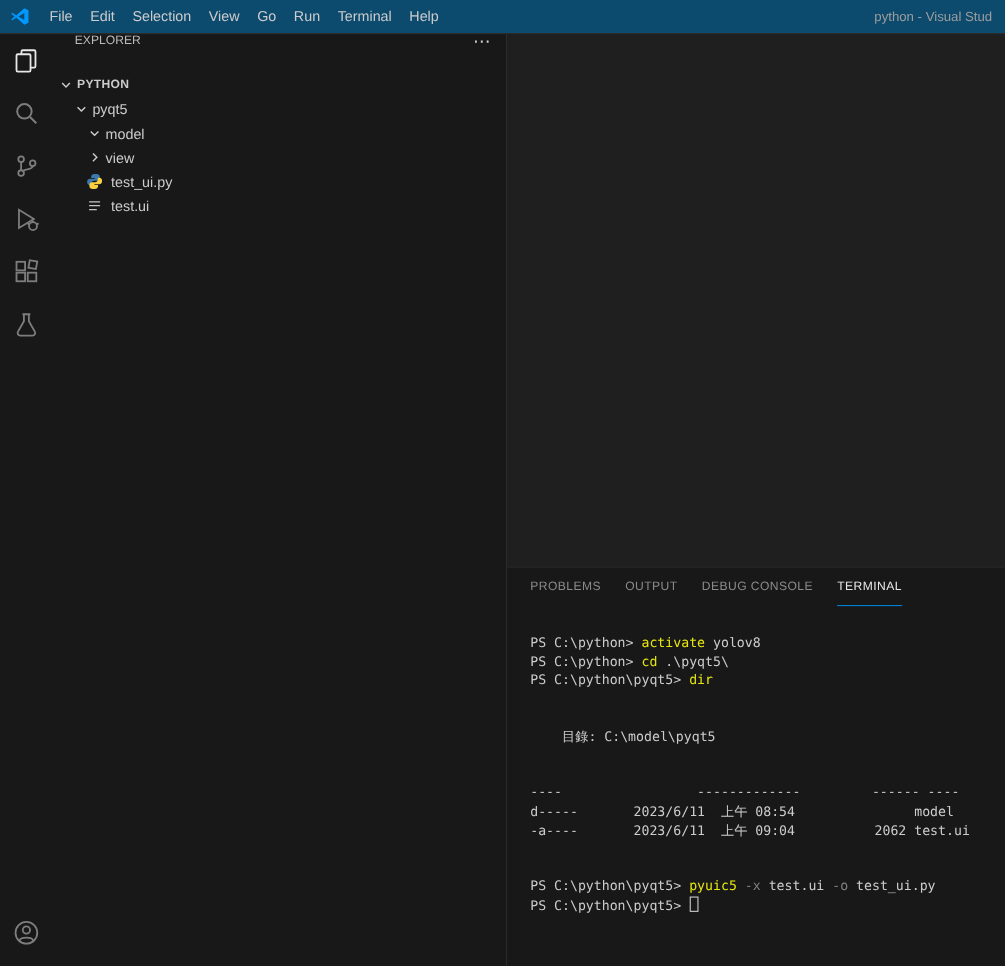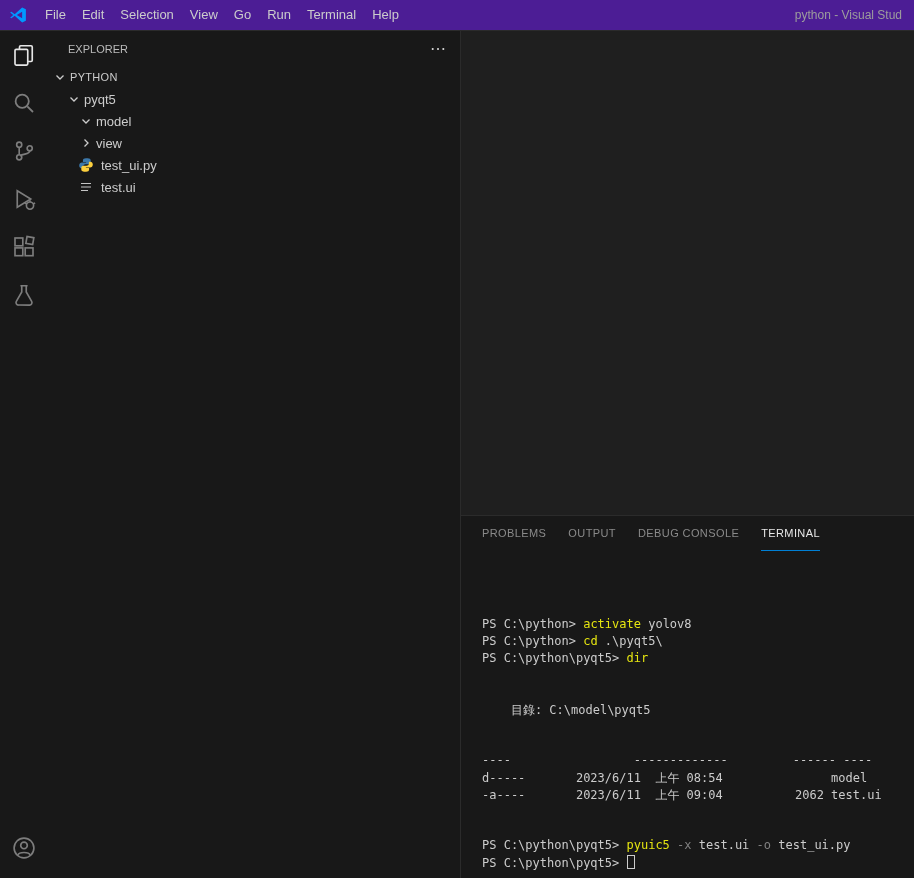--- a/index.html
+++ b/index.html
@@ -1,21 +1,21 @@
 <!DOCTYPE html>
 <html><head>
 <meta charset="utf-8">
 <style>
   * { margin:0; padding:0; box-sizing:border-box; }
   html,body { width:914px; height:878px; overflow:hidden; background:#1f1f1f;
               font-family:"Liberation Sans", sans-serif; }
   .window { width:914px; height:878px; display:flex; flex-direction:column; }
 
   
-  .titlebar { height:31px; flex:0 0 31px; background:#4c1d95; border-bottom:1px solid #2b2b2b;
+  .titlebar { height:31px; flex:0 0 31px; background:#0c4a6e; border-bottom:1px solid #2b2b2b;
               display:flex; align-items:center; position:relative; color:#cccccc; }
   .logo { width:18px; height:18px; margin:0 10px 0 9px; flex:0 0 18px; }
   .menus { display:flex; }
   .menu-item { font-size:13px; line-height:30px; padding:0 8px; color:#cccccc; cursor:default; }
   .window-title { position:absolute; right:12px; top:0; line-height:30px; font-size:12px;
                   color:#9d9d9d; white-space:nowrap; }
 
   
   .body { flex:1; display:flex; min-height:0; }
 
@@ -25,42 +25,42 @@
   .ab-item { width:48px; height:48px; display:flex; align-items:center; justify-content:center;
              color:#7d7d7d; cursor:pointer; }
   .ab-item.active { color:#e7e7e7; }
   .ab-item svg { width:24px; height:24px; }
   .ab-spacer { flex:1; }
   .ab-bottom { margin-bottom:6px; }
 
   
   .sidebar { width:413px; flex:0 0 413px; background:#181818; border-right:1px solid #2b2b2b;
              color:#cccccc; display:flex; flex-direction:column; }
-  .sidebar-header { height:35px; flex:0 0 35px; display:flex; align-items:center;
+  .sidebar-header { height:35px; flex:0 0 35px; display:flex; align-items:flex-start;
                     padding:0 14px 0 20px; }
   .sidebar-title { font-size:11px; color:#bbbbbb; }
   .more-btn { margin-left:auto; color:#cccccc; font-size:16px; line-height:16px; cursor:pointer; }
   .section-row { height:22px; display:flex; align-items:center; padding-left:4px;
-                 font-weight:normal; font-size:11px; letter-spacing:.3px; cursor:pointer; }
+                 font-weight:bold; font-size:11px; letter-spacing:.3px; cursor:pointer; }
   .tree-row { height:22px; display:flex; align-items:center; font-size:13px; cursor:pointer;
               white-space:nowrap; }
   .tree-row.ind1 { padding-left:18px;text-align:right; }
   .tree-row.ind2 { padding-left:30px; }
   .twisty { width:16px; height:16px; flex:0 0 16px; display:flex; align-items:center;
             justify-content:center; color:#cccccc; }
   .twisty svg, .ficon svg { width:16px; height:16px; }
   .ficon { width:16px; height:16px; flex:0 0 16px; margin-right:5px; display:flex;
            align-items:center; justify-content:center; }
   .tree-label { margin-left:2px; color:#cccccc; }
 
   
   .main { flex:1; display:flex; flex-direction:column; min-width:0; }
   .editor { height:484px; flex:0 0 484px; background:#1f1f1f; }
   .panel { flex:1; background:#181818; border-top:1px solid #2b2b2b; display:flex;
-           flex-direction:column; min-height:0;gap:40px; }
+           flex-direction:column; min-height:0; }
   .panel-tabs { height:35px; flex:0 0 35px; display:flex; align-items:stretch; padding-left:21px; }
   .panel-tab { font-size:11px; letter-spacing:.4px; color:#8a8a8a; display:flex;
                align-items:center; margin-right:22px; cursor:pointer;
                border-bottom:1px solid transparent; }
   .panel-tab.active { color:#e7e7e7; border-bottom:1px solid #007fd4; }
 
   .terminal { flex:1; padding:26px 0 0 21px; font-family:"DejaVu Sans Mono", monospace;
               font-size:12px; color:#cccccc; cursor:text; overflow:hidden; }
   .tline { height:17px; white-space:pre; }
   .c-p { color:#cccccc; }

